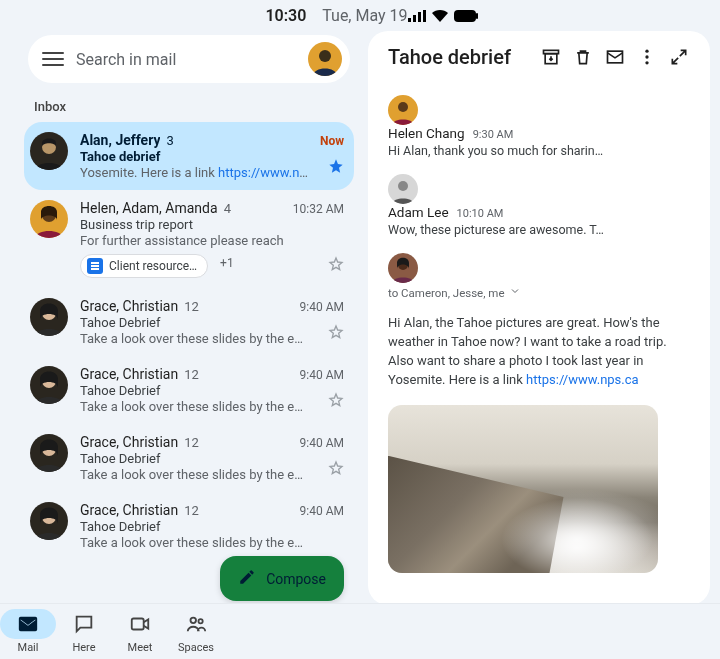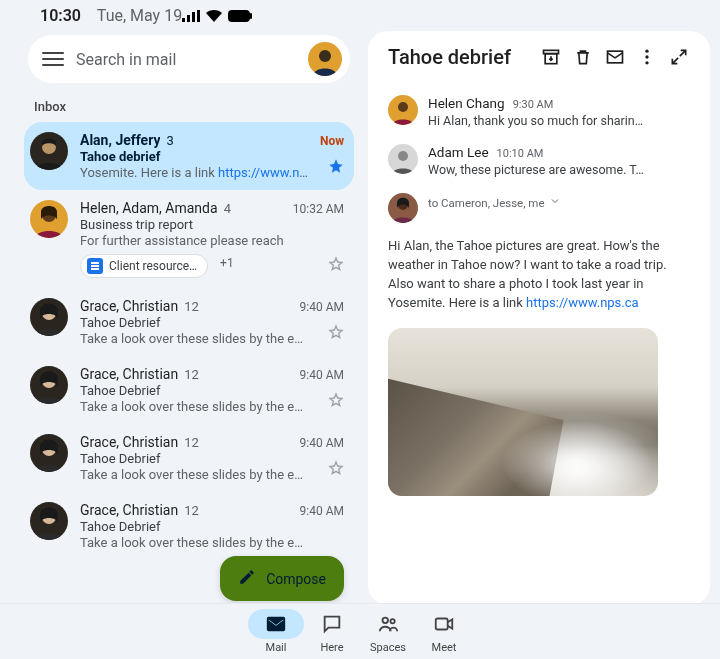--- a/index.html
+++ b/index.html
@@ -8,22 +8,22 @@
     width: 720px;
     height: 659px;
     background: #f0f4f9;
     font-family: -apple-system, "Google Sans", Roboto, Arial, sans-serif;
     color: #1f1f1f;
     overflow: hidden;
     position: relative;
   }
   
   .statusbar {
-    display:flex; justify-content:flex-start; align-items:center;
-    padding: 6px 30px 2px 40px;
+    display:flex; justify-content:center; align-items:center;
+    padding: 6px 30px 2px 53px;
     font-size:16px; font-weight:600;
   }
   .status-icons { display:flex; gap:6px; align-items:center; }
   .bars, .wifi, .batt { display:inline-block; }
   .bars svg,.wifi svg,.batt svg{display:block;}
   .cols { display:flex; gap:14px; padding: 4px 10px 0 24px; height: 578px;}
   .left { flex:0 0 330px; display:flex; flex-direction:column; }
   .right { flex:1; background:#fff; border-radius:20px; padding:14px 20px 16px 20px; display:flex; flex-direction:column; }
 
   
@@ -63,33 +63,33 @@
   .star{ position:absolute; right:10px; bottom:12px; color:#9aa0a6;}
   .thread.sel .star{ color:#1a73e8;}
   .chip{ display:inline-flex; align-items:center; gap:6px; border:1px solid #dadce0; border-radius:16px; padding:3px 10px 3px 6px; font-size:12px; color:#3c4043; margin-top:6px; background:#fff;}
   .chip .doc{width:16px;height:16px;background:#1a73e8;border-radius:3px;display:flex;align-items:center;justify-content:center;}
   .chip .doc span{display:block;width:8px;height:2px;background:#fff;box-shadow:0 -3px 0 #fff,0 3px 0 #fff;}
   .plus{ font-size:12px;color:#5f6368; margin-left:8px;}
 
   
   .fab{
     position:absolute; right:10px; bottom:4px;
-    background:#4d7c0f; border-radius:16px; padding:12px 18px;
+    background:#15803d; border-radius:16px; padding:12px 18px;
     display:flex; align-items:center; gap:10px; font-size:14px; color:#001d35;
     box-shadow:0 2px 6px rgba(0,0,0,.15);
   }
 
   
   .rhead{ display:flex; align-items:center; gap:10px; padding-bottom:8px;}
   .rtitle{ font-size:20px; font-weight:500; flex:1;}
   .ract{ width:22px; height:22px; display:flex; align-items:center; justify-content:center; color:#1f1f1f;}
   .ract svg{display:block;}
 
   .msgs{ margin-top:18px; display:flex; flex-direction:column; gap:16px;}
-  .msg{ display:flex; gap:10px;}
+  .msg{ display:flex; flex-direction:column;}
   .mavatar{ width:30px;height:30px;border-radius:50%; flex:0 0 30px; overflow:hidden;}
   .mav-a{background:#e0a030;}
   .mav-b{background:#d7d7d7;}
   .mav-c{background:#8a5a44;}
   .mcontent{ flex:1; min-width:0;}
   .mhead{ display:flex; align-items:baseline; gap:8px;}
   .mname{ font-size:13.5px; color:#1f1f1f;}
   .mtime{ font-size:11px; color:#5f6368;}
   .msnip{ font-size:12.5px; color:#3c4043; margin-top:2px; white-space:nowrap; overflow:hidden; text-overflow:ellipsis;}
   .mrecip{ font-size:11.5px; color:#5f6368; margin-top:2px; display:flex; align-items:center; gap:4px;}
@@ -111,21 +111,21 @@
   }
   .photo::after{
     content:""; position:absolute; inset:0;
     background:radial-gradient(ellipse 40% 35% at 70% 80%, rgba(255,255,255,.85), rgba(255,255,255,0) 70%);
   }
 
   
   .nav{
     position:absolute; left:0; right:0; bottom:0; height:56px; background:#f0f4f9;
     border-top:1px solid rgba(0,0,0,.04);
-    display:flex; justify-content:center; align-items:center;
+    display:flex; justify-content:flex-start; align-items:center;
   }
   .navitem{ display:flex; flex-direction:column; align-items:center; gap:2px; font-size:11px; color:#444;}
   .pill{ width:56px; height:30px; border-radius:16px; display:flex; align-items:center; justify-content:center;}
   .pill.active{ background:#c2e7ff;}
   .pill svg{display:block;}
 
   .left-wrap{position:relative; flex:1;}
   .person-svg{width:100%;height:100%;}
 </style>
 </head>
@@ -431,29 +431,29 @@
     <div class="pill">
         <svg width="22" height="22" viewBox="0 0 24 24">
           <path fill="none" stroke="#444" stroke-width="2" d="M4 4h16v12H8l-4 4V4z"></path>
         </svg>
       </div>
     <span>Here</span>
   </div>
   <div class="navitem">
     <div class="pill">
         <svg width="22" height="22" viewBox="0 0 24 24">
+          <rect x="3" y="6" width="13" height="12" rx="2" fill="none" stroke="#444" stroke-width="2"></rect>
+          <path d="M16 10l5-3v10l-5-3" fill="none" stroke="#444" stroke-width="2"></path>
+        </svg>
+      </div>
+    <span>Meet</span>
+  </div>
+  <div class="navitem">
+    <div class="pill">
+        <svg width="22" height="22" viewBox="0 0 24 24">
           <circle cx="9" cy="8" r="3" fill="none" stroke="#444" stroke-width="2"></circle>
           <circle cx="17" cy="9" r="2.3" fill="none" stroke="#444" stroke-width="2"></circle>
           <path d="M3 20c0-3 3-5 6-5s6 2 6 5M14 20c0-2.5 2-4 4-4s4 1.5 4 4" fill="none" stroke="#444" stroke-width="2"></path>
         </svg>
       </div>
     <span>Spaces</span>
   </div>
-  <div class="navitem">
-    <div class="pill">
-        <svg width="22" height="22" viewBox="0 0 24 24">
-          <rect x="3" y="6" width="13" height="12" rx="2" fill="none" stroke="#444" stroke-width="2"></rect>
-          <path d="M16 10l5-3v10l-5-3" fill="none" stroke="#444" stroke-width="2"></path>
-        </svg>
-      </div>
-    <span>Meet</span>
-  </div>
 </div>
 
 </body></html>

